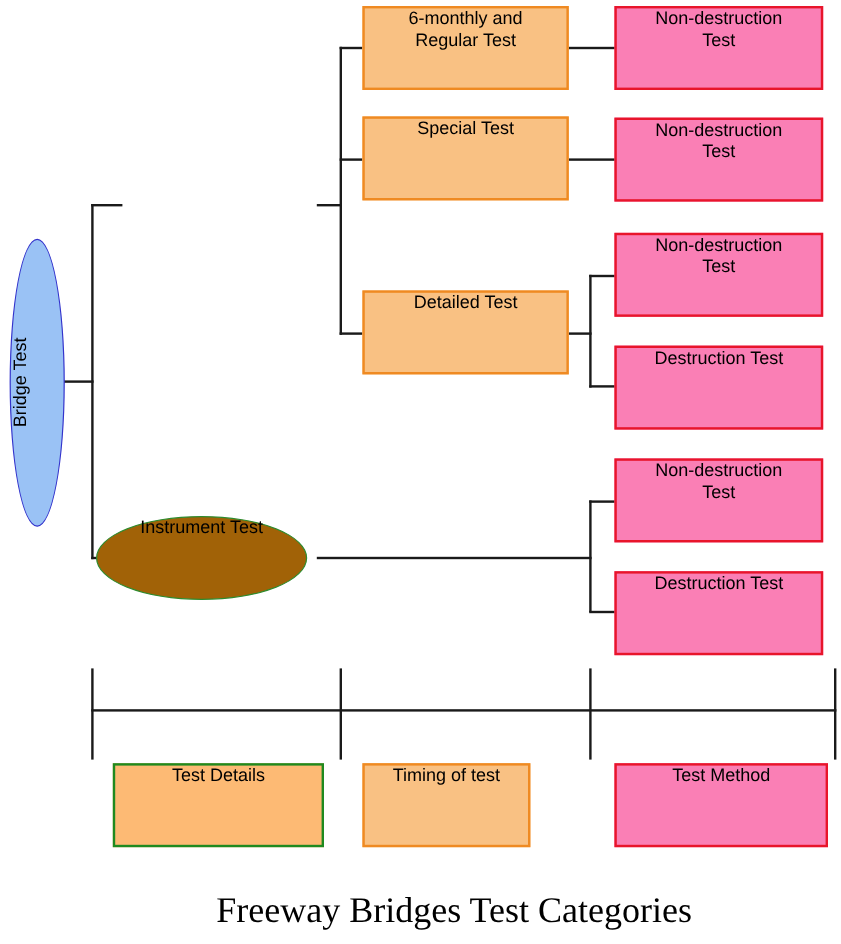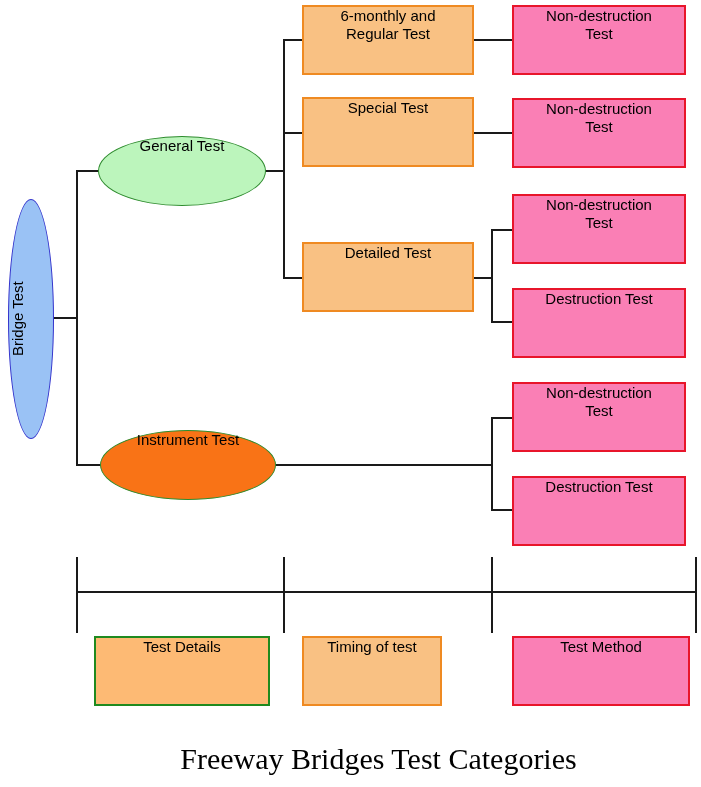--- a/index.html
+++ b/index.html
@@ -93,25 +93,22 @@
   <div class="line hline" style="left:76px; top:591px; width:621px;"></div>
   <div class="line vline" style="left:76px; top:557px; height:76px;"></div>
   <div class="line vline" style="left:283px; top:557px; height:76px;"></div>
   <div class="line vline" style="left:491px; top:557px; height:76px;"></div>
   <div class="line vline" style="left:695px; top:557px; height:76px;"></div>
 
   <div class="node ellipse root-ellipse" style="left:8px; top:199px; width:46px; height:240px; background:#9ac2f5; border-color:#3333cc; font-size:15px;">
     <span>Bridge Test</span>
   </div>
 
-  <div class="node ellipse" style="left:98px; top:136px; width:168px; height:70px; background:#bcf5bc; border-color:#2e8b2e;">
-    <span>General Test</span>
-  </div>
 
-  <div class="node ellipse" style="left:100px; top:430px; width:176px; height:70px; background:#f97316; border-color:#2e8b2e;">
+  <div class="node ellipse" style="left:80px; top:430px; width:176px; height:70px; background:#a16207; border-color:#2e8b2e;">
     <span>Instrument Test</span>
   </div>
 
   <div class="node box" style="left:302px; top:5px; width:172px; height:70px; background:#f9c183; border-color:#ef8a22;">
     <span>6-monthly and
 Regular Test</span>
   </div>
 
   <div class="node box" style="left:302px; top:242px; width:172px; height:70px; background:#f9c183; border-color:#ef8a22;">
     <span>Detailed Test</span>

